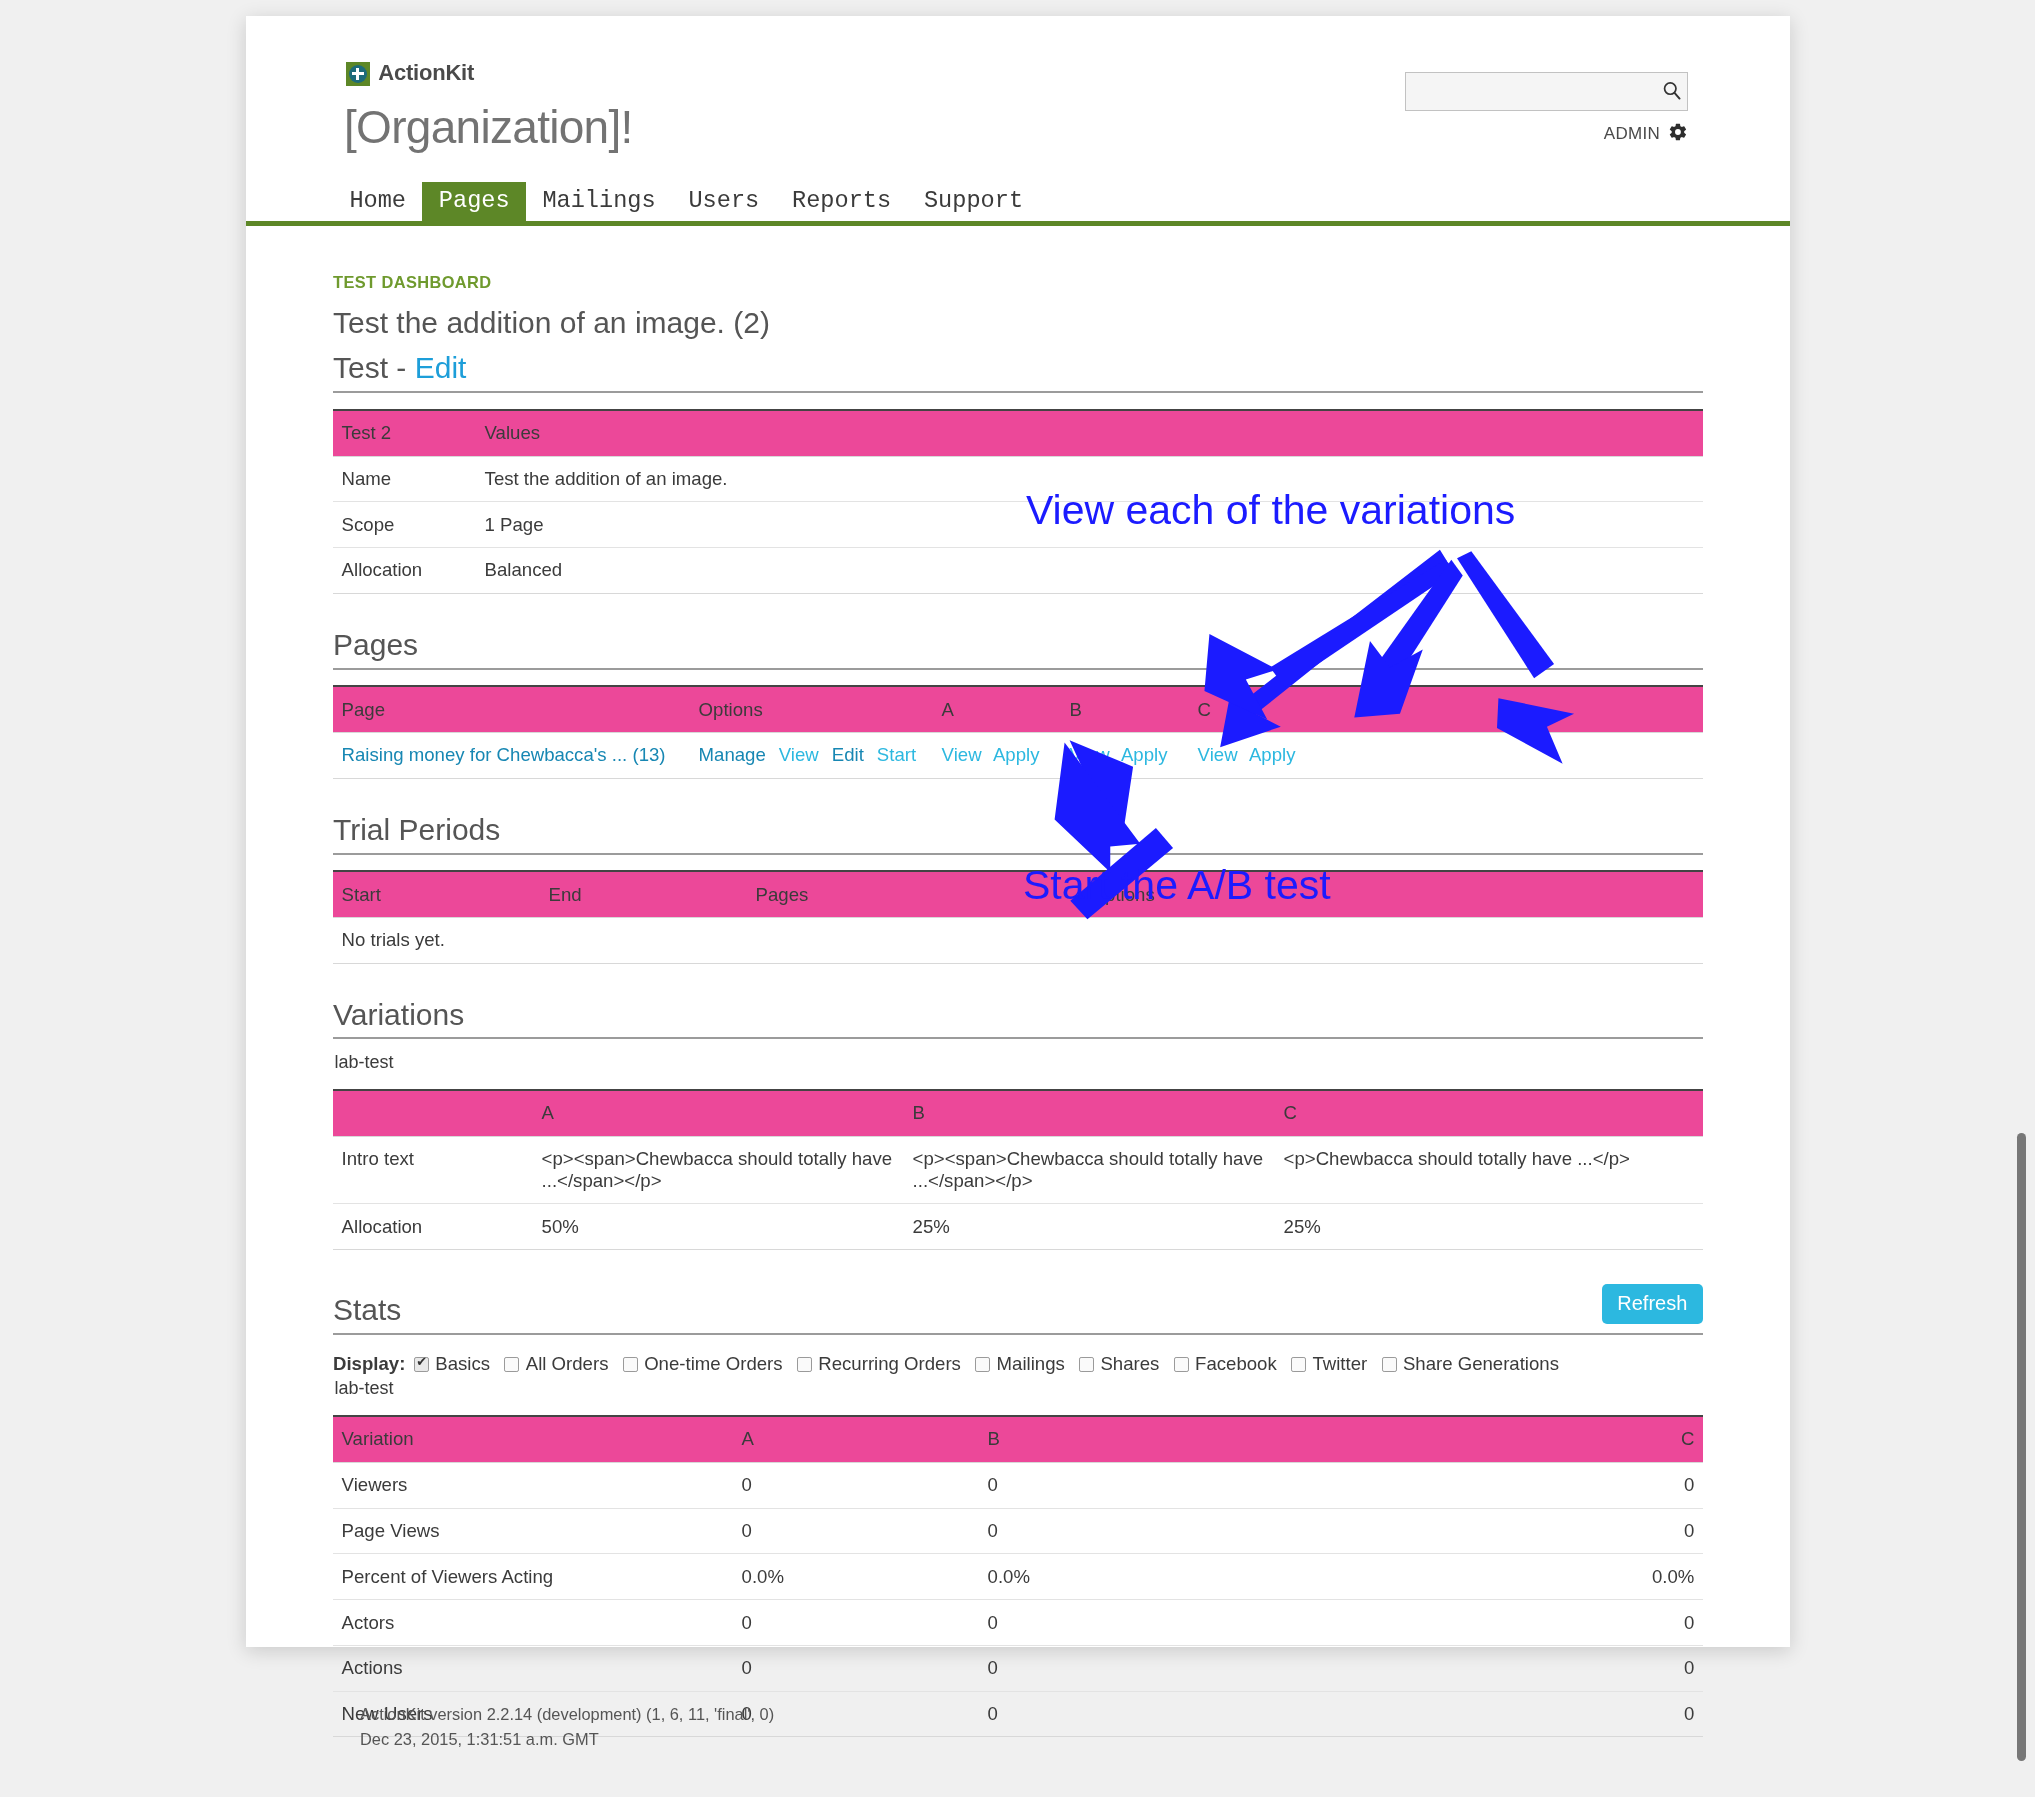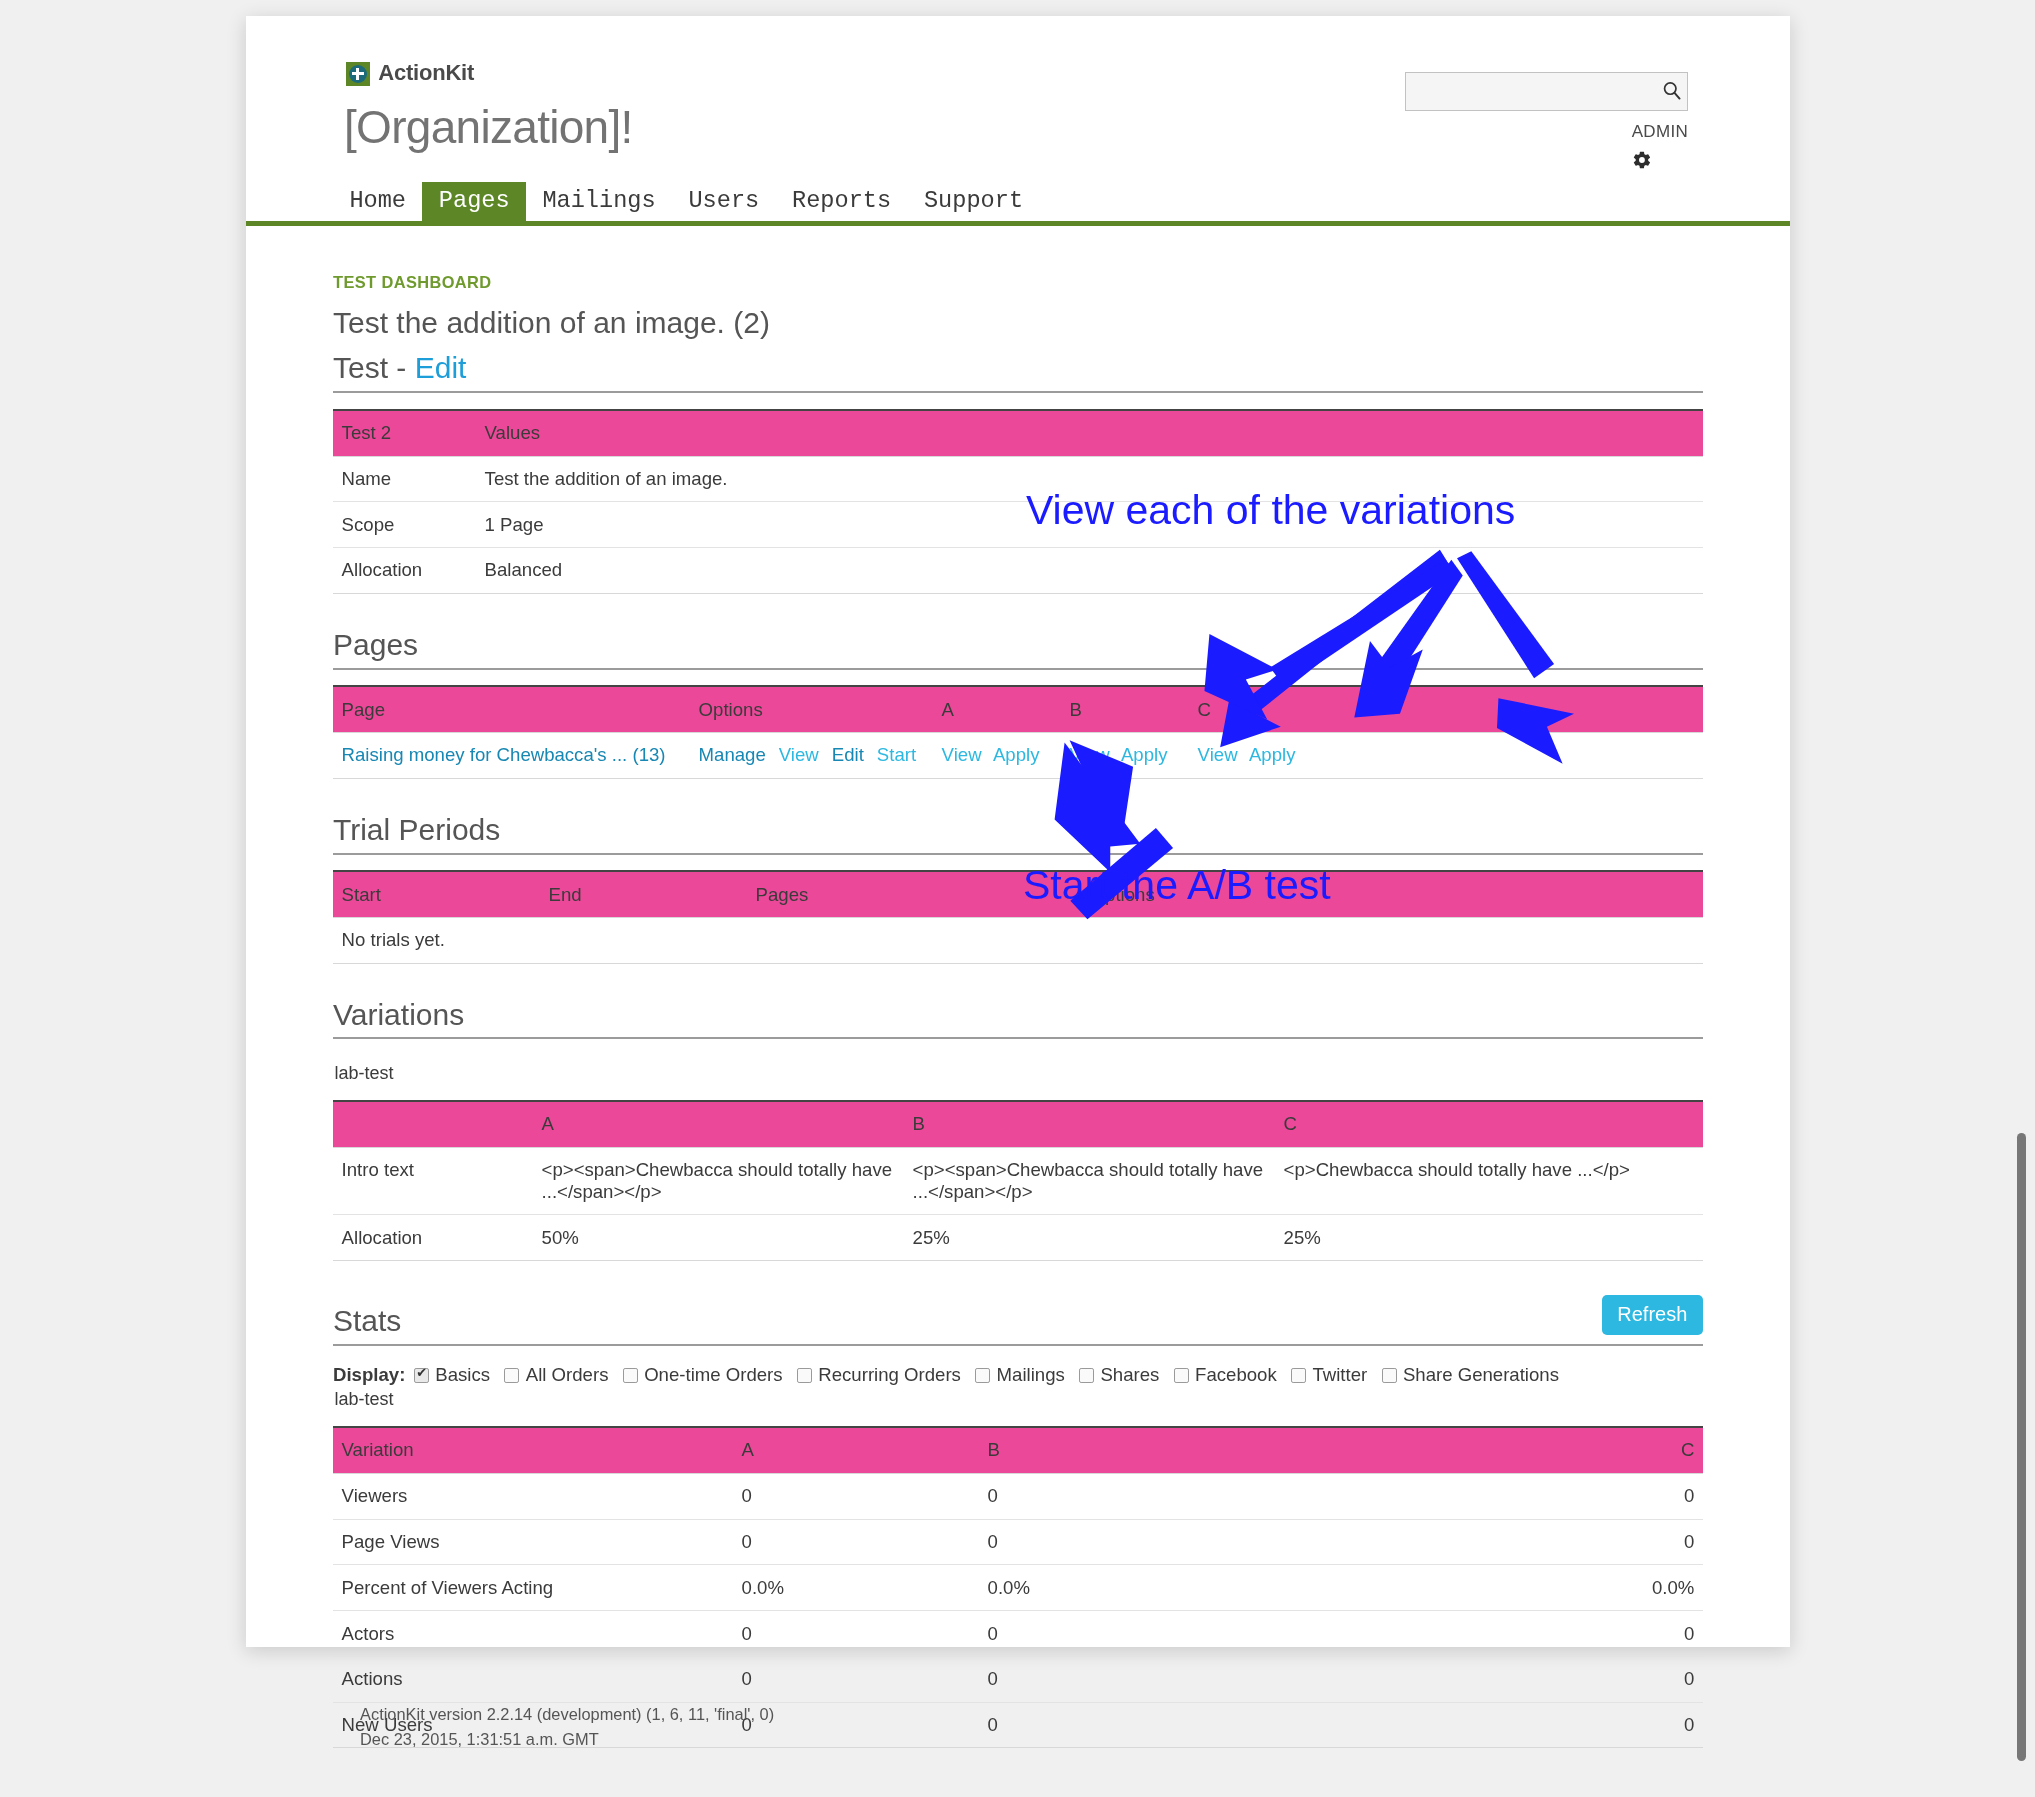--- a/index.html
+++ b/index.html
@@ -65,21 +65,21 @@
     flex: 1; height: 100%; border: none; outline: none;
     background: transparent; padding: 0 10px;
     font-family: "Liberation Sans", sans-serif; font-size: 15.7px; color: #333;
   }
   .search-icon {
     width: 31px; height: 100%;
     display: flex; align-items: center; justify-content: center;
   }
   .admin-row {
     position: absolute; right: 102px; top: 106px;
-    display: flex; align-items: flex-start; gap: 7.9px; flex-direction: column;
+    display: flex; align-items: flex-end; gap: 7.9px;
   }
   .admin-label { font-size: 17px; color: #4a4a4a; letter-spacing: 0.3px; }
 
   
   .nav {
     position: absolute; left: 0; top: 165px;
     width: 100%; height: 45px;
     border-bottom: 5.7px solid #5d8727;
     display: flex; align-items: flex-end; padding-left: 87px;
   }
@@ -99,21 +99,21 @@
   .crumb {
     font-size: 16.4px; font-weight: bold; color: #6f9a2e;
     letter-spacing: 0.4px; margin-bottom: 14.3px;
   }
   .page-title {
     font-size: 30px; color: #555; font-weight: 300; margin-bottom: 11.4px;
   }
   .sec-head {
     font-size: 30px; color: #555; font-weight: 300;
     padding-bottom: 5.7px; border-bottom: 2.1px solid #9b9b9b;
-    margin-bottom: 15px;
+    margin-bottom: 4px;
   }
   .sec-head a { color: #1d9ed9; text-decoration: none; }
   .sec-head-row {
     display: flex; align-items: flex-end; justify-content: space-between;
     border-bottom: 2.1px solid #9b9b9b; padding-bottom: 5.7px;
   }
   .sec-head-row .sec-head { border: none; padding: 0; margin: 0; }
 
   .btn-refresh {
     background: #2cb8e0; color: #fff; border: none;

